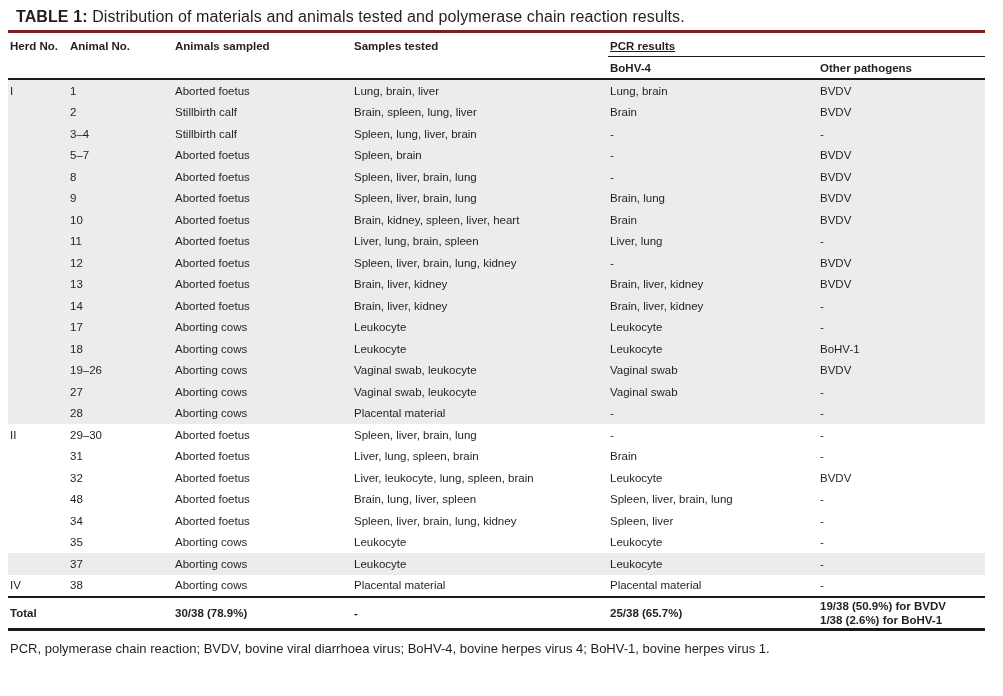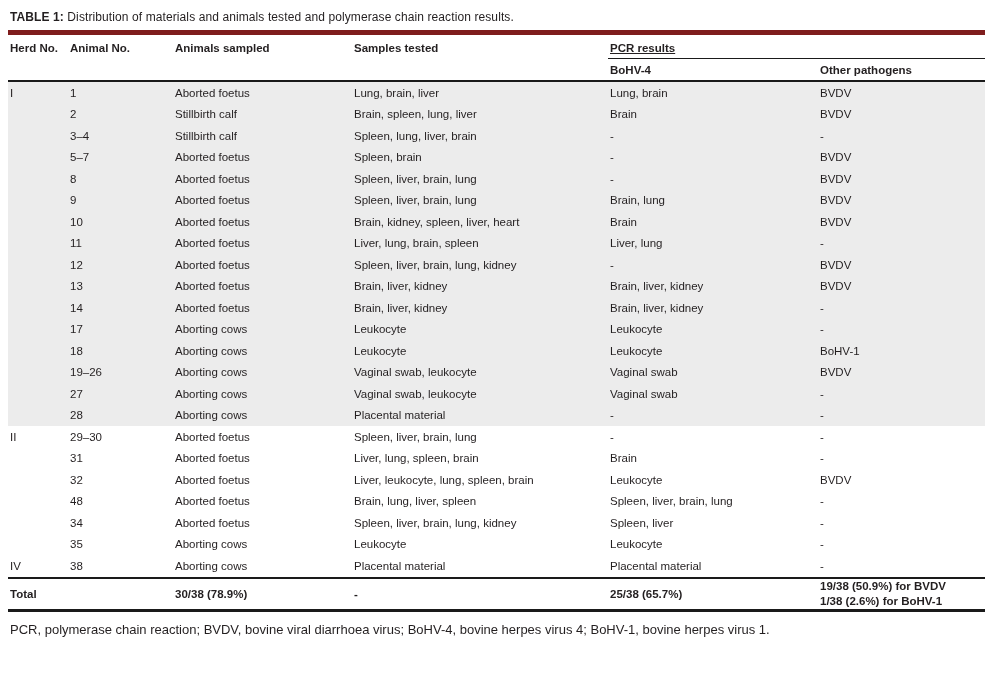--- a/index.html
+++ b/index.html
@@ -13,31 +13,31 @@
     -webkit-font-smoothing: antialiased;
   }
   .page {
     box-sizing: border-box;
     width: 1003px;
     height: 696px;
     padding: 8px 18px 0 8px;
     overflow: hidden;
   }
   .title {
-    font-size: 12px;
+    font-size: 16px;
     line-height: 14px;
-    margin: 2px 0 6px 2px;
+    margin: 2px 0 6px 8px;
     letter-spacing: 0.1px;
   }
   .title .title-label { font-weight: bold; }
   table.data-table {
     border-collapse: collapse;
     table-layout: fixed;
     width: 977px;
-    border-top: 5px solid #7f1d1d;
+    border-top: 3px solid #7f1d1d;
   }
   table.data-table th, table.data-table td {
     font-size: 11.5px;
     text-align: left;
     vertical-align: middle;
     padding: 0 4px 0 2px;
     overflow: hidden;
     white-space: nowrap;
   }
   thead th { font-weight: bold; }
@@ -273,20 +273,28 @@
           <td>-</td>
         </tr>
         <tr>
           <td></td>
           <td>35</td>
           <td>Aborting cows</td>
           <td>Leukocyte</td>
           <td>Leukocyte</td>
           <td>-</td>
         </tr>
+        <tr class="shaded">
+          <td></td>
+          <td>37</td>
+          <td>Aborting cows</td>
+          <td>Leukocyte</td>
+          <td>Leukocyte</td>
+          <td>-</td>
+        </tr>
         <tr>
           <td>IV</td>
           <td>38</td>
           <td>Aborting cows</td>
           <td>Placental material</td>
           <td>Placental material</td>
           <td>-</td>
         </tr>
       </tbody>
     <tfoot>

